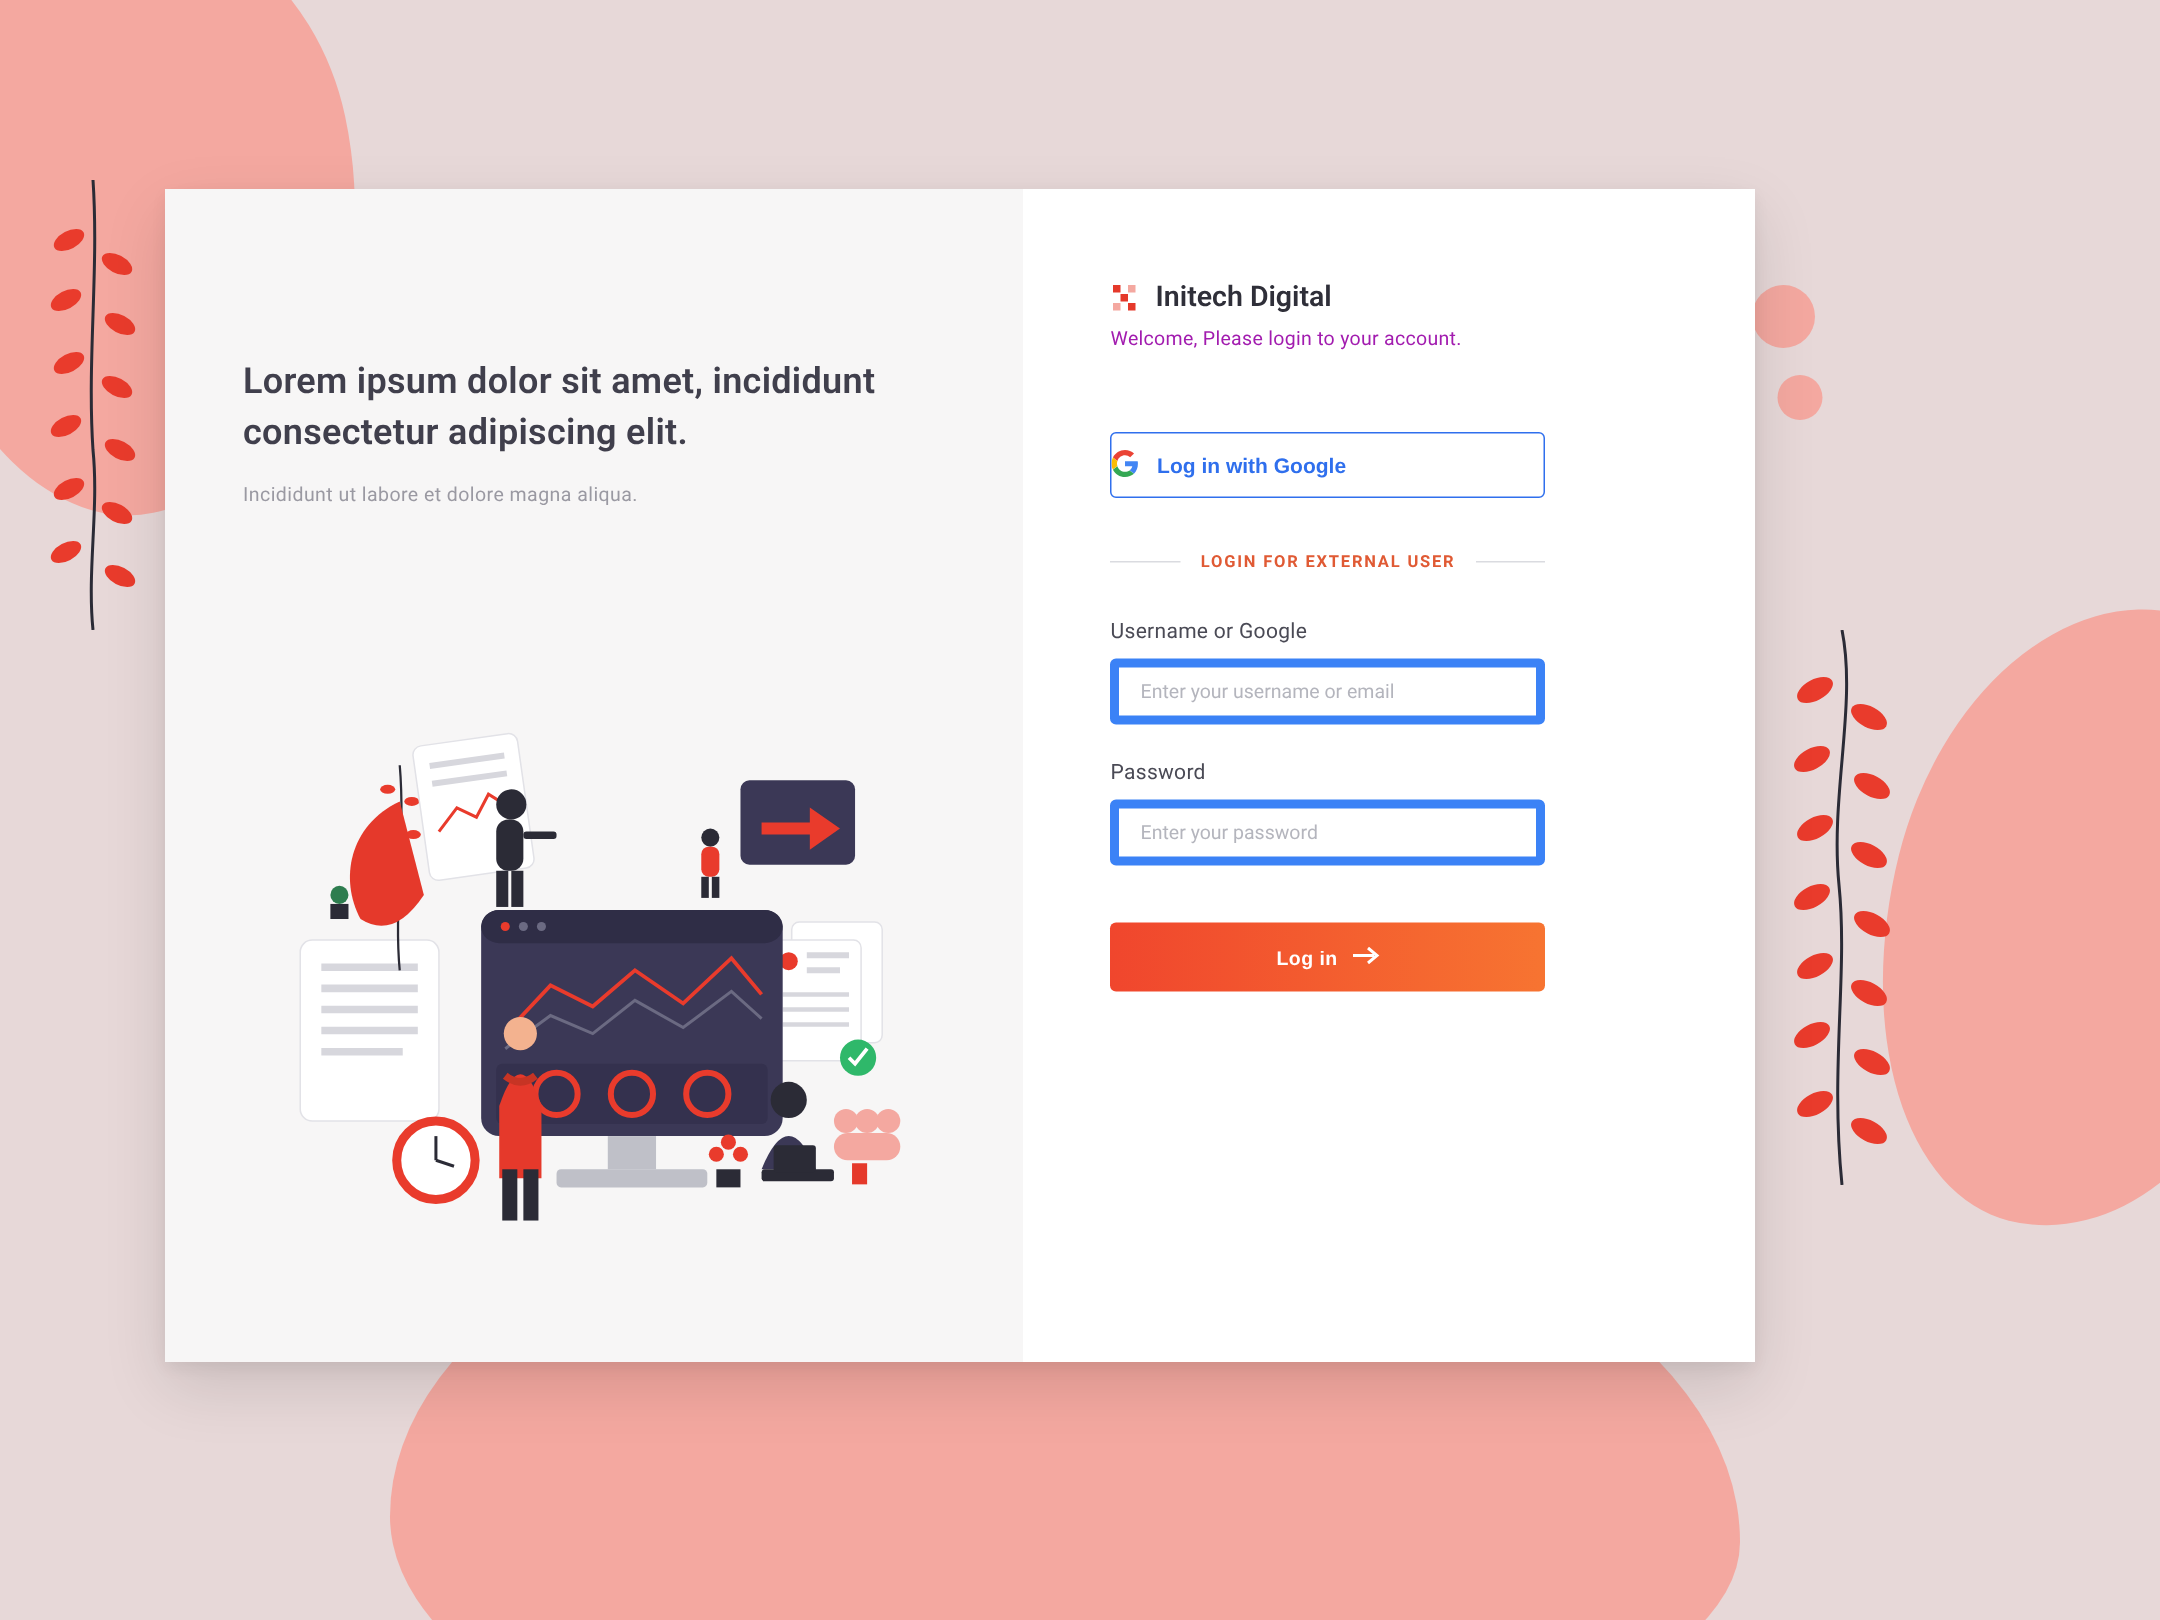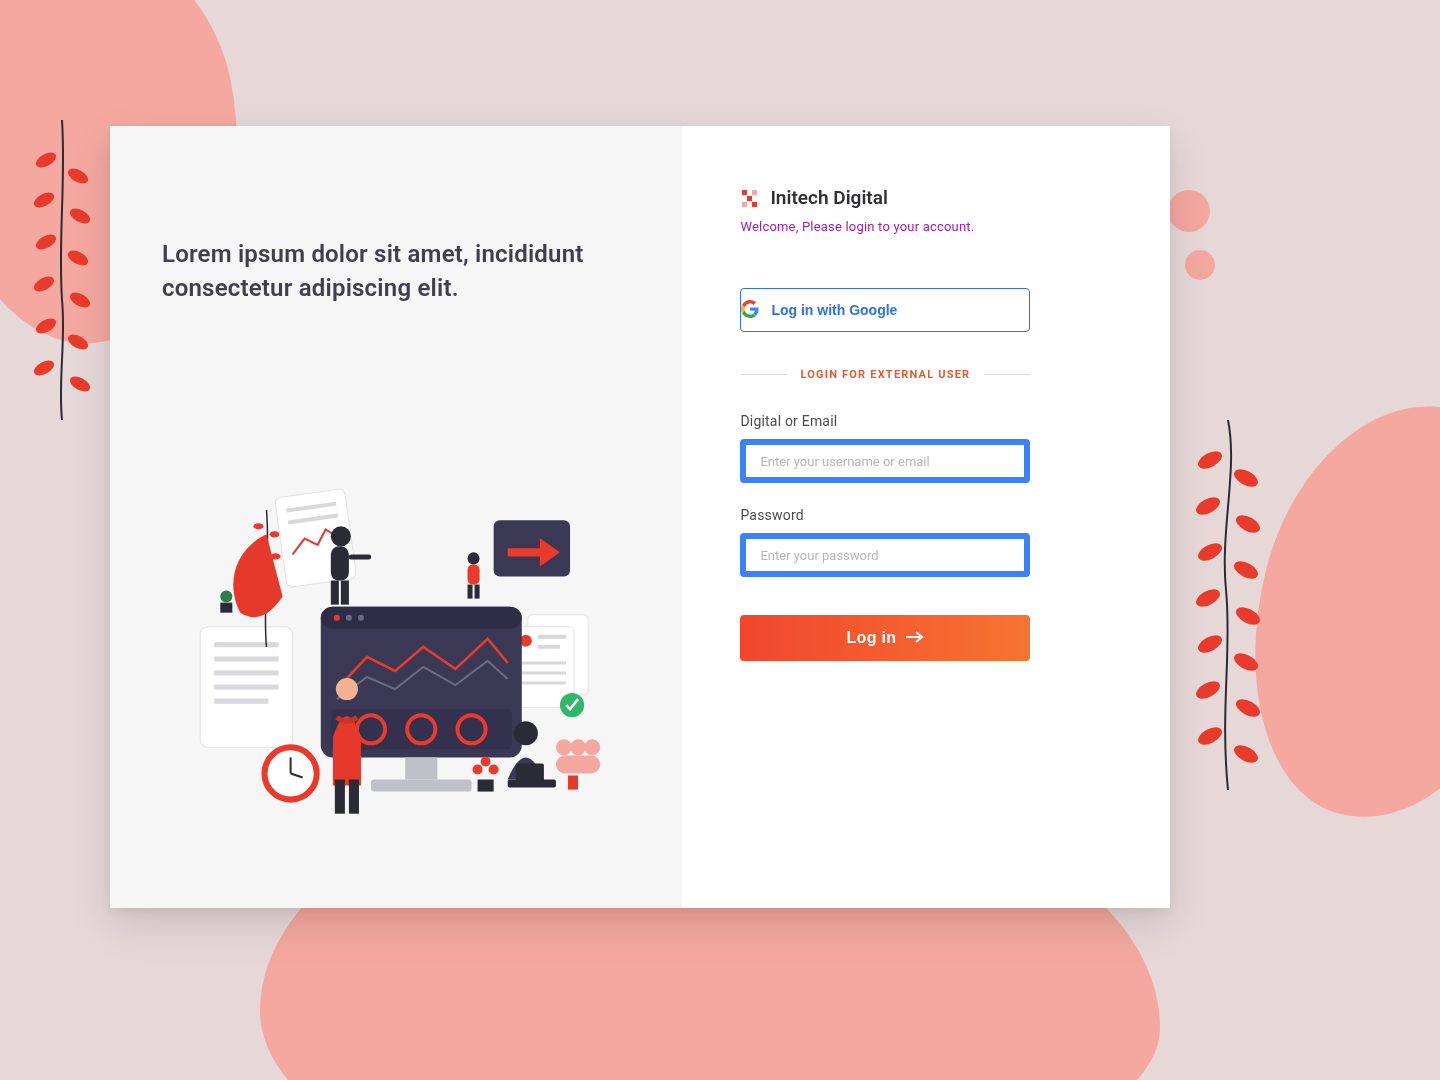--- a/index.html
+++ b/index.html
@@ -144,21 +144,21 @@
   }
   .text-input::placeholder { color: #b4b5bd; }
 
   .login-btn {
     width: 290px;
     height: 46px;
     border: none;
     border-radius: 4px;
     background: linear-gradient(90deg, #f0462d, #f77431);
     color: #fff;
-    font-size: 16px;
+    font-size: 13px;
     font-weight: 700;
     letter-spacing: 0.3px;
     cursor: pointer;
     display: flex;
     align-items: center;
     justify-content: center;
     gap: 10px;
     margin-top: 14px;
   }
 </style>
@@ -210,20 +210,21 @@
       <ellipse cx="30" cy="316" rx="13" ry="7" transform="rotate(-28 30 316)"></ellipse>
       <ellipse cx="66" cy="334" rx="13" ry="7" transform="rotate(28 66 334)"></ellipse>
     </g>
   </svg>
 </div>
 
 <div class="card">
 
   <div class="left">
     <h1 class="hero-title">Lorem ipsum dolor sit amet, incididunt consectetur adipiscing elit.</h1>
+    <p class="hero-sub">Incididunt ut labore et dolore magna aliqua.</p>
 
     <div class="illustration">
       <svg viewBox="0 0 470 400" width="100%" height="100%">
 
         <rect x="30" y="150" width="92" height="120" rx="8" fill="#fff" stroke="#e2e2e7"></rect>
         <line x1="44" y1="168" x2="108" y2="168" stroke="#d7d7dd" stroke-width="5"></line>
         <line x1="44" y1="182" x2="108" y2="182" stroke="#d7d7dd" stroke-width="5"></line>
         <line x1="44" y1="196" x2="108" y2="196" stroke="#d7d7dd" stroke-width="5"></line>
         <line x1="44" y1="210" x2="108" y2="210" stroke="#d7d7dd" stroke-width="5"></line>
         <line x1="44" y1="224" x2="98" y2="224" stroke="#d7d7dd" stroke-width="5"></line>
@@ -358,21 +359,21 @@
       </span>
       <span>Log in with Google</span>
     </button>
 
     <div class="divider">
       <span class="line"></span>
       <span class="label">LOGIN FOR EXTERNAL USER</span>
       <span class="line"></span>
     </div>
 
-    <label class="field-label">Digital or Email</label>
+    <label class="field-label">Username or Google</label>
     <input class="text-input" type="text" placeholder="Enter your username or email" style="">
 
     <label class="field-label">Password</label>
     <input class="text-input" type="password" placeholder="Enter your password" style="">
 
     <button class="login-btn">
       <span>Log in</span>
       <span>
         <svg width="18" height="12" viewBox="0 0 18 12">
           <line x1="0" y1="6" x2="14" y2="6" stroke="#fff" stroke-width="2"></line>

